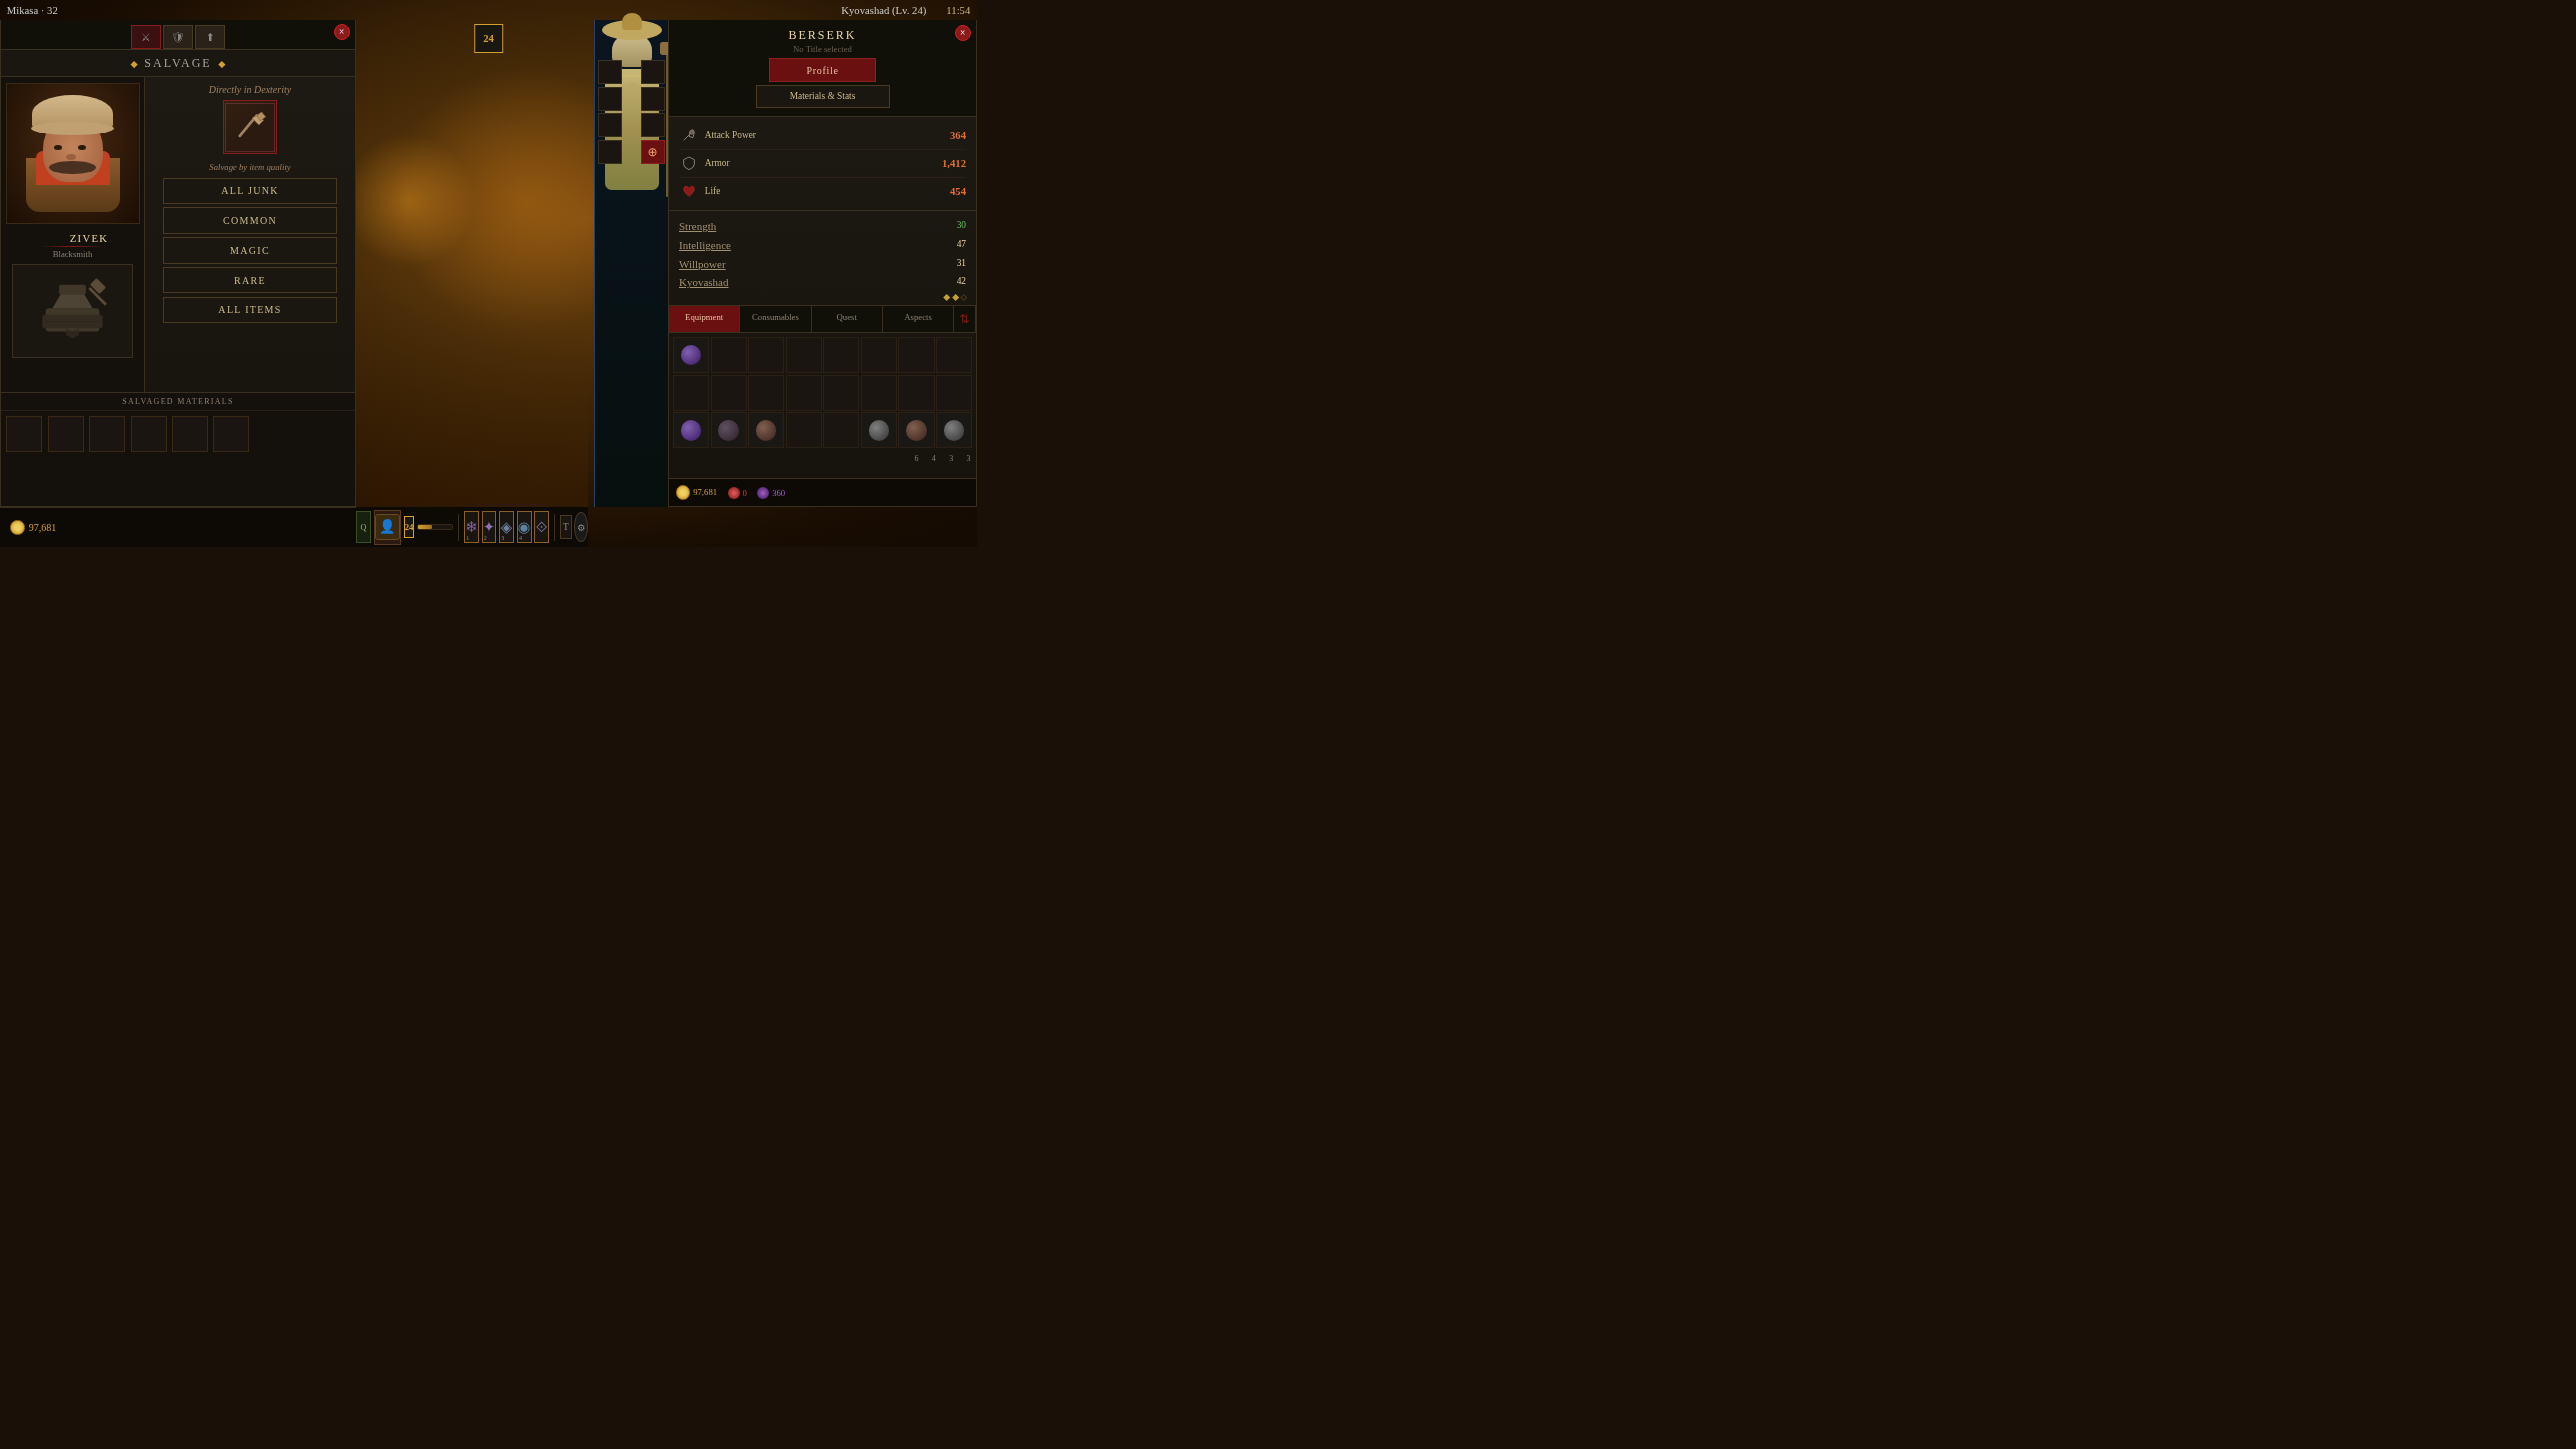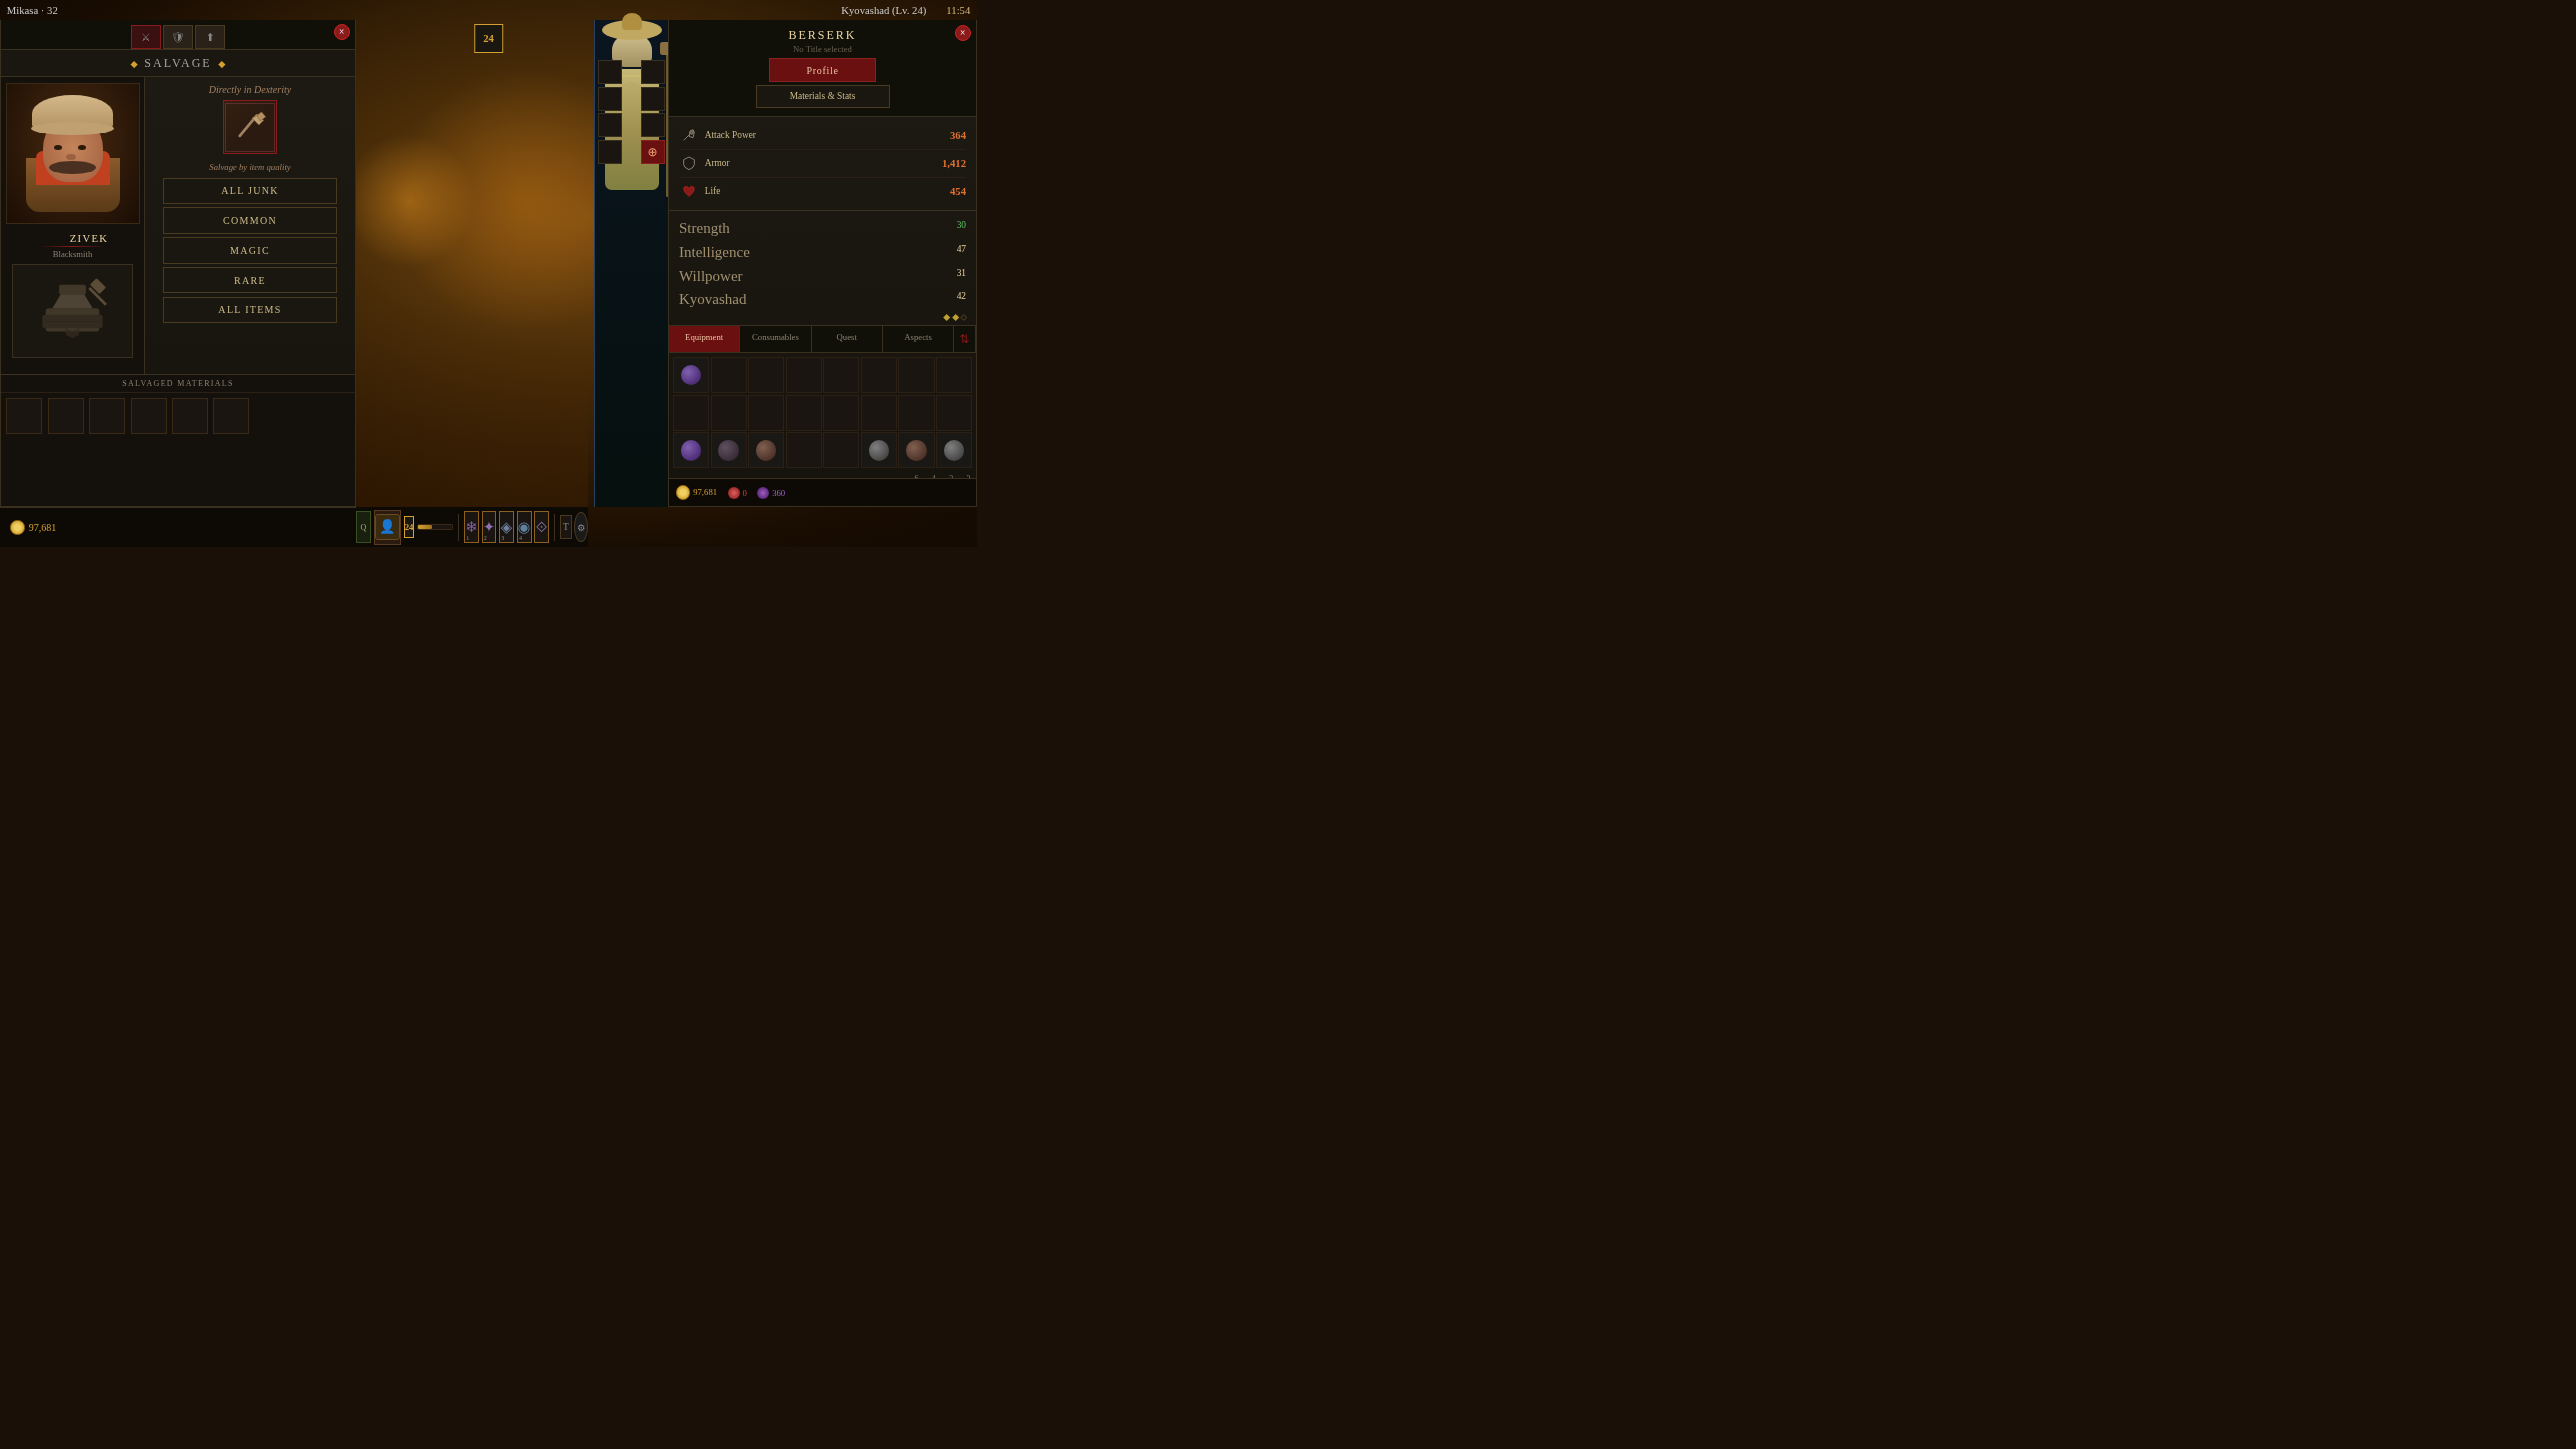--- a/index.html
+++ b/index.html
@@ -227,21 +227,21 @@
       margin-bottom: 3.4px;
       font-family: 'Georgia', serif;
     }
 
     
     .salvaged-section {
       position: absolute;
       bottom: 0;
       left: 0;
       right: 0;
-      height: 132px;
+      height: 114px;
       background: #14100c;
       border-top: 1.3px solid #3a3020;
     }
     .salvaged-title {
       text-align: center;
       color: #8a8070;
       font-size: 8px;
       letter-spacing: 1.3px;
       padding: 4px;
       border-bottom: 0.7px solid #2a2015;
@@ -416,21 +416,22 @@
       padding: 5.4px 10px;
       border-bottom: 0.7px solid #3a3020;
     }
     .attr-row {
       display: flex;
       justify-content: space-between;
       padding: 3.4px 0;
     }
     .attr-name {
       color: #a09070;
-      font-size: 15px;
+      font-size: 11px;
+      text-decoration: underline;
     }
     .attr-value {
       color: #e8d4a0;
       font-size: 9.4px;
     }
     .attr-value.green { color: #60c060; }
 
     
     .inv-tabs {
       display: flex;

